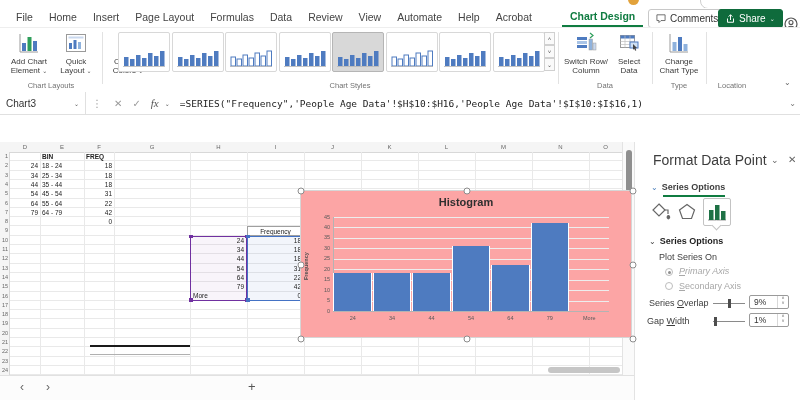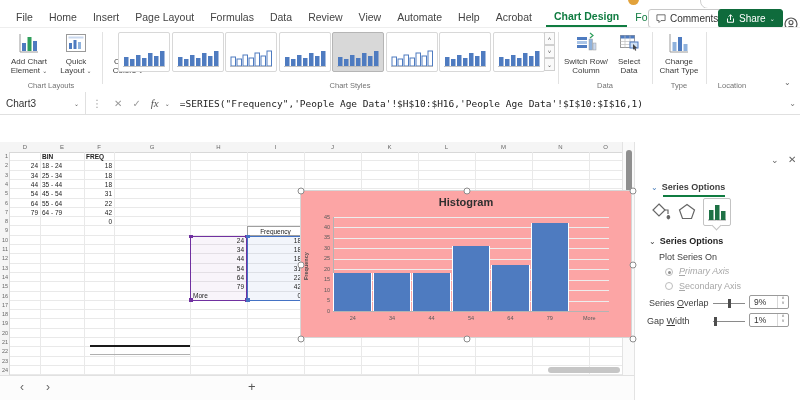--- a/index.html
+++ b/index.html
@@ -121,21 +121,21 @@
         <span class="mtab">Home</span>
         <span class="mtab">Insert</span>
         <span class="mtab">Page Layout</span>
         <span class="mtab">Formulas</span>
         <span class="mtab">Data</span>
         <span class="mtab">Review</span>
         <span class="mtab">View</span>
         <span class="mtab">Automate</span>
         <span class="mtab">Help</span>
         <span class="mtab">Acrobat</span>
-        <span class="mtab ctx act" style="margin-left: 6px;">Chart Design</span>
+        <span class="mtab ctx act" style="margin-left: 22px;">Chart Design</span>
         <span class="mtab ctx">Format</span>
       </div>
     <div class="abs pillbtn" style="left:648px;top:1px;">
       <svg width="10" height="9" viewBox="0 0 12 11">
         <path d="M1 1 h10 v7 h-5 l-2.5 2.5 v-2.5 h-2.5 z" fill="none" stroke="#555" stroke-width="1"></path>
       </svg>
       <span>Comments</span>
     </div>
     <div class="abs pillbtn" id="sharebtn" style="left:718px;top:1px;">
       <svg width="9" height="9" viewBox="0 0 12 12">
@@ -494,20 +494,21 @@
       <div class="handle" style="left: 166px; top: 0px;"></div>
       <div class="handle" style="left: 332px; top: 0px;"></div>
       <div class="handle" style="left: 0px; top: 74px;"></div>
       <div class="handle" style="left: 332px; top: 74px;"></div>
       <div class="handle" style="left: 0px; top: 148px;"></div>
       <div class="handle" style="left: 166px; top: 148px;"></div>
       <div class="handle" style="left: 332px; top: 148px;"></div>
     </div>
 
   <div class="abs" id="panel">
+    <div id="panel-title">Format Data Point</div>
     <div id="panel-chevron">⌄</div>
     <div id="panel-close">✕</div>
     <div id="ptab">
       <span class="chev">⌄</span><span>Series Options</span>
     </div>
     <div id="ptab-underline"></div>
     <div class="picon" style="left:16px;">
       <svg width="20" height="18" viewBox="0 0 20 18">
         <path d="M8 2 L14 8 L8 14 L2 8 Z" fill="none" stroke="#666" stroke-width="1.2"></path>
         <path d="M14 8 h3 v4" fill="none" stroke="#666" stroke-width="1.2"></path>

